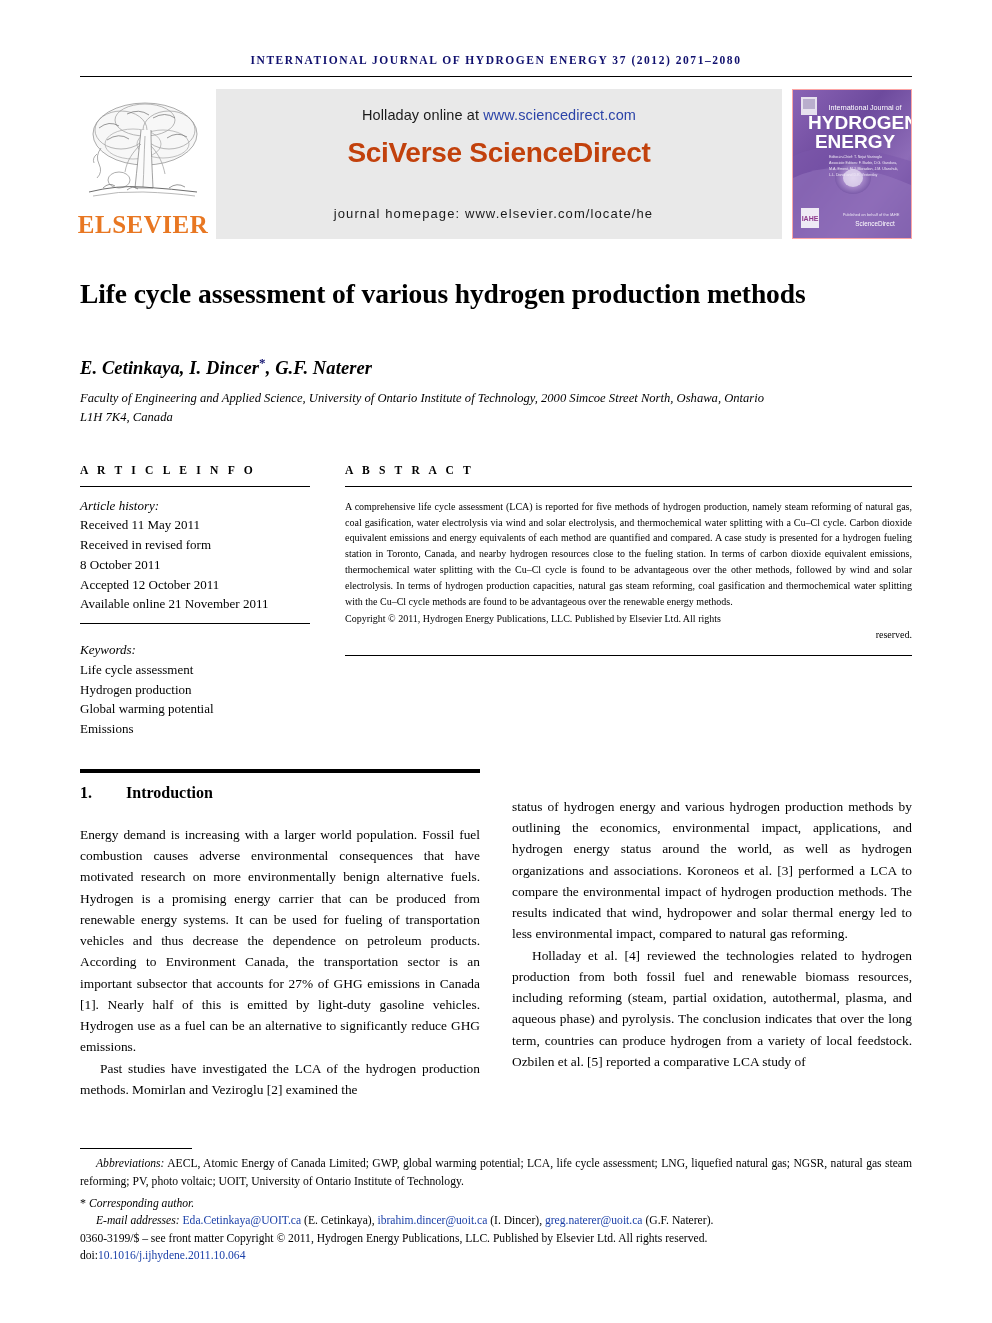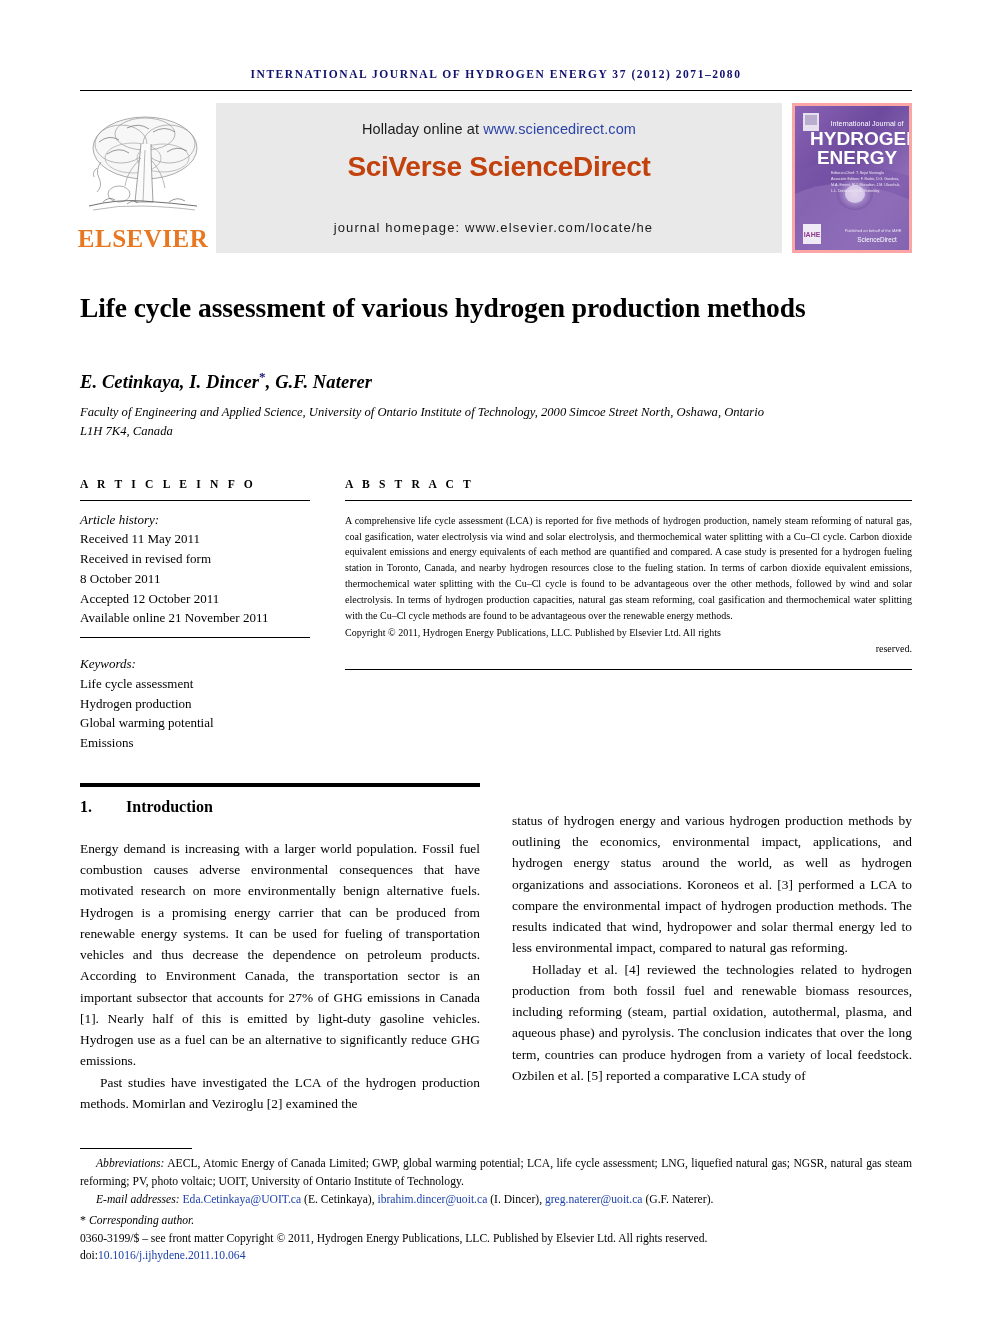--- a/index.html
+++ b/index.html
@@ -17,21 +17,21 @@
 
   
   .runhead {
     text-align: center;
     color: #10106e;
     font-family: "Liberation Serif", serif;
     font-size: 11.5px;
     letter-spacing: 1.55px;
     font-variant: small-caps;
     font-weight: 600;
-    padding-top: 68px;
+    padding-top: 54px;
     white-space: nowrap;
   }
   .rule-top {
     margin: 10px 80px 0 80px;
     border-top: 1.6px solid #000;
   }
 
   
   .masthead {
     margin: 12px 80px 0 80px;
@@ -93,21 +93,21 @@
     font-size: 13px;
     letter-spacing: 1.1px;
     color: #1a1a1a;
   }
   .cover {
     flex: 0 0 120px;
     width: 120px;
     position: relative;
     overflow: hidden;
     background: #6f4b9e;
-    border: 3px solid #fca5a5;
+    border: 1px solid #fca5a5;
   }
 
   
   .title {
     margin: 38px 80px 0 80px;
     font-family: "Liberation Serif", serif;
     font-weight: bold;
     font-size: 27.5px;
     line-height: 1.22;
     letter-spacing: -0.1px;
@@ -362,30 +362,30 @@
     </div>
   </div>
 
   <div class="footnotes">
     <div class="fn-rule"></div>
 
     <div class="fn fn-indent">
       <span class="ital">Abbreviations:</span><span> AECL, Atomic Energy of Canada Limited; GWP, global warming potential; LCA, life cycle assessment; LNG, liquefied natural gas; NGSR, natural gas steam reforming; PV, photo voltaic; UOIT, University of Ontario Institute of Technology.</span>
     </div>
 
+    <div class="fn fn-star">
+      <span class="star">*</span>
+      <span class="ital">Corresponding author.</span>
+    </div>
+
     <div class="fn fn-indent">
       <span class="ital">E-mail addresses:</span>
       <span class="lnk">Eda.Cetinkaya@UOIT.ca</span><span> (E. Cetinkaya), </span><span class="lnk">ibrahim.dincer@uoit.ca</span><span> (I. Dincer), </span><span class="lnk">greg.naterer@uoit.ca</span><span> (G.F. Naterer).</span>
     </div>
 
-    <div class="fn fn-star">
-      <span class="star">*</span>
-      <span class="ital">Corresponding author.</span>
-    </div>
-
     <div class="fn">0360-3199/$ – see front matter Copyright © 2011, Hydrogen Energy Publications, LLC. Published by Elsevier Ltd. All rights reserved.</div>
 
     <div class="fn">
       <span>doi:</span><span class="lnk">10.1016/j.ijhydene.2011.10.064</span>
     </div>
   </div>
 
 </div>
 
 </body></html>

